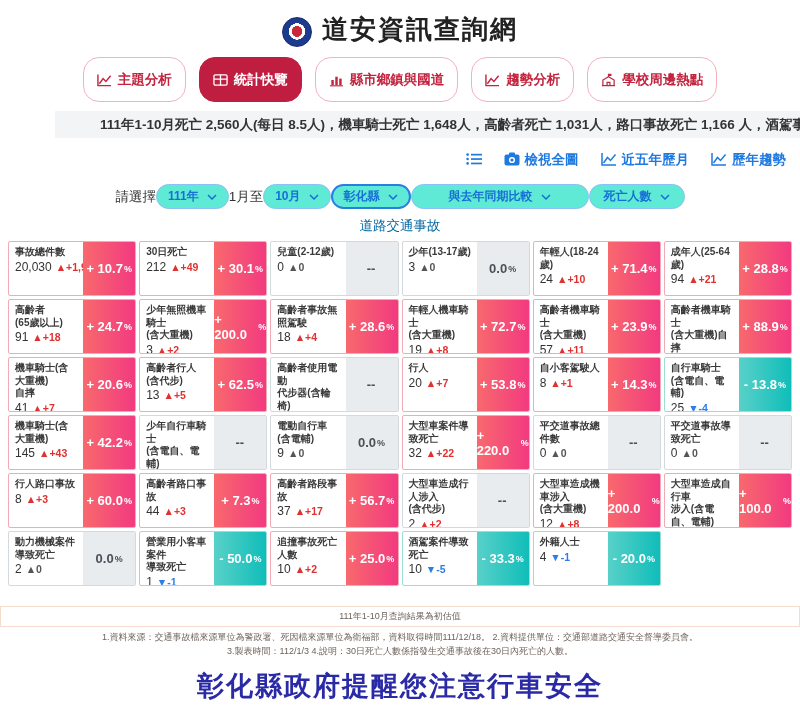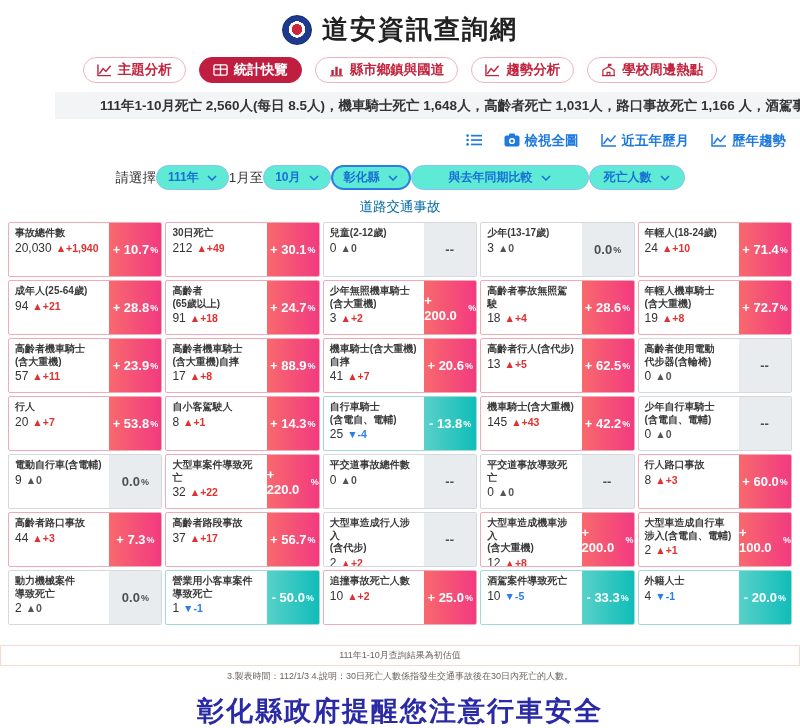--- a/index.html
+++ b/index.html
@@ -1,28 +1,28 @@
 <!DOCTYPE html>
 <html lang="zh-Hant"><head>
 <meta charset="utf-8">
 <style>
   * { box-sizing: border-box; margin: 0; padding: 0; }
   html,body { width: 800px; background: #fff; font-family: "Liberation Sans", "DejaVu Sans", sans-serif; color:#333; }
 
   
-  #header { display:flex; align-items:center; justify-content:center; gap:10px; padding-top:12px; }
+  #header { display:flex; align-items:flex-end; justify-content:center; gap:10px; padding-top:12px; }
   .logo { width:30px; height:30px; border-radius:50%;
           background: radial-gradient(circle at 50% 48%, #c9273a 0 26%, #ffffff 27% 40%, #1c3a8e 41% 100%);
           border:1px solid #122c72; }
   #page-title { font-size:26px; font-weight:bold; color:#222; letter-spacing:2px; }
 
   
   #nav-row { display:flex; justify-content:center; align-items:center; gap:13px; margin-top:10px; }
   .nav-btn { display:inline-flex; align-items:center; gap:6px; border:1px solid #f2b3bd; border-radius:16px;
-             height:26px; padding:0 13px; color:#c2243e; font-weight:bold; font-size:13.5px; background:#fff; cursor:pointer; }
+             height:45px; padding:0 13px; color:#c2243e; font-weight:bold; font-size:13.5px; background:#fff; cursor:pointer; }
   .nav-btn .nicon { display:inline-flex; width:15px; height:14px; }
   .nav-btn svg { width:100%; height:100%; }
   .nav-btn.active { background:#c01e40; color:#fff; border-color:#c01e40; }
 
   
   #ticker { margin:9px 0 0 55px; background:#f3f4f6; height:27px; line-height:27px; font-weight:bold;
             font-size:13.5px; color:#333; white-space:nowrap; overflow:hidden; padding-left:45px; }
 
   
   #links-row { display:flex; justify-content:flex-end; align-items:center; gap:22px; margin:13px 14px 0 0;
@@ -35,21 +35,21 @@
   .pill { display:inline-flex; align-items:center; justify-content:center; gap:8px; border:1px solid #8cc0f6; border-radius:13px;
           height:25px; padding:0 11px; color:#176fd6; font-weight:bold; font-size:12px; background:#5eead4; cursor:pointer; }
   .pill svg { width:10px; height:6px; }
   .pill.strong { border:2px solid #2a7de1; }
   .pill.wide { min-width:178px; }
   .pill.mid { min-width:96px; }
 
   #section-title { text-align:center; font-size:13.5px; color:#0369a1; margin:8px 0 6px; }
 
   
-  #stats-grid { display:grid; grid-template-columns:repeat(5,1fr); gap:3px; margin:0 8px; }
+  #stats-grid { display:grid; grid-template-columns:repeat(6,1fr); gap:3px; margin:0 8px; }
   .card { display:flex; height:55px; border:1px solid #ddd; background:#fff; border-radius:2px; overflow:hidden; cursor:pointer; }
   .t-up   { border-color:#f2aab6; }
   .t-down { border-color:#9edcd8; }
   .t-flat { border-color:#d4d9dd; }
   .card-body { flex:1; padding:4px 5px 2px 6px; overflow:hidden; }
   .card-label { font-size:10px; font-weight:bold; color:#3a3a3a; line-height:1.25; white-space:pre-line; }
   .card-valrow { display:flex; align-items:baseline; gap:4px; margin-top:1px; }
   .card-value { font-size:12px; color:#333; }
   .card-delta { font-size:10.5px; font-weight:bold; }
   .d-up   { color:#e03131; }
@@ -679,15 +679,16 @@
       </div>
       <div class="card-badge">
         <span class="pct">- 20.0</span>
         <span class="pct-sym">%</span>
       </div>
     </div>
   </div>
 
 <div id="estimate">111年1-10月查詢結果為初估值</div>
 <div id="notes">
+  <div>1.資料來源：交通事故檔來源單位為警政署、死因檔來源單位為衛福部，資料取得時間111/12/18。 2.資料提供單位：交通部道路交通安全督導委員會。</div>
   <div>3.製表時間：112/1/3 4.說明：30日死亡人數係指發生交通事故後在30日內死亡的人數。</div>
 </div>
 <div id="reminder">彰化縣政府提醒您注意行車安全</div>
 
 </body></html>

